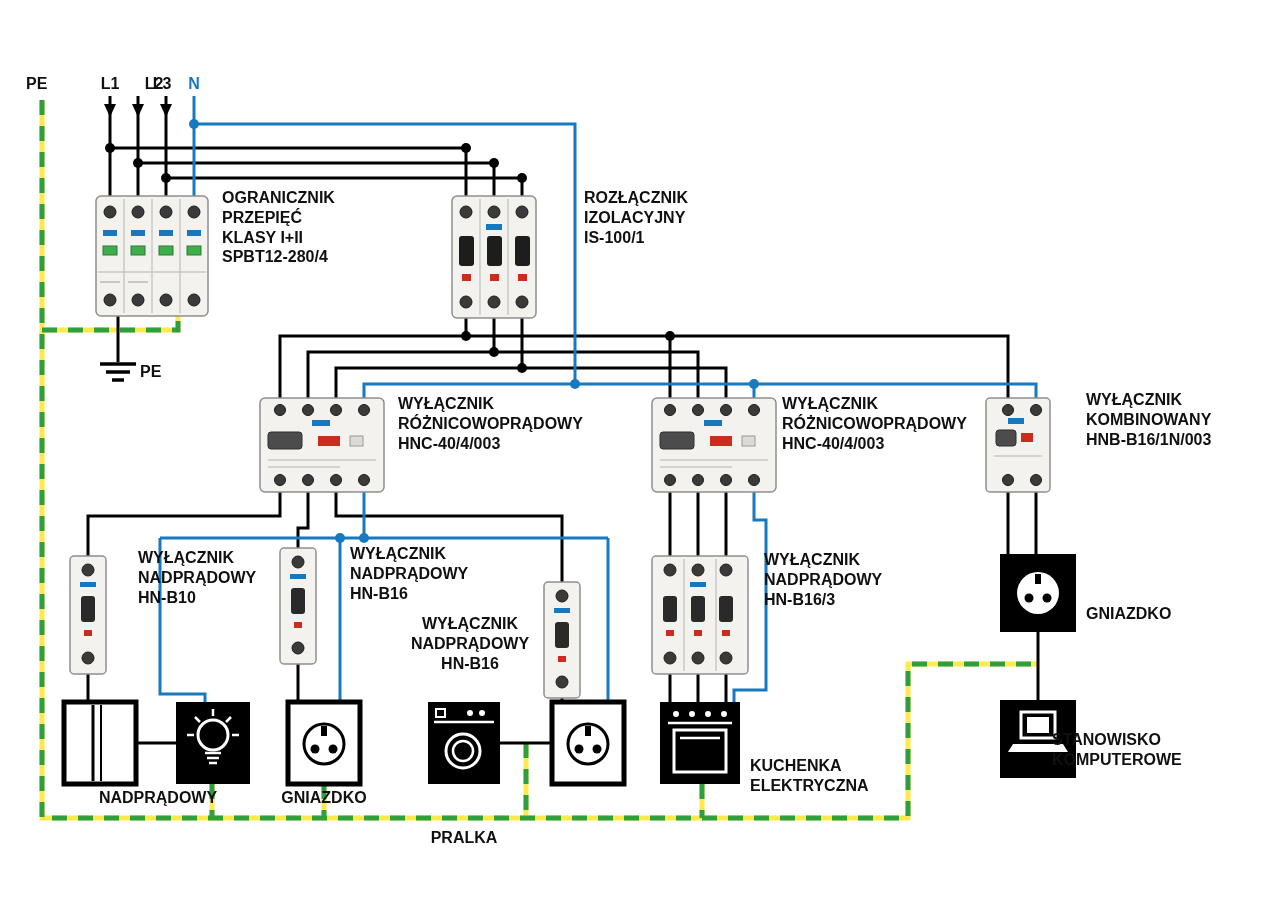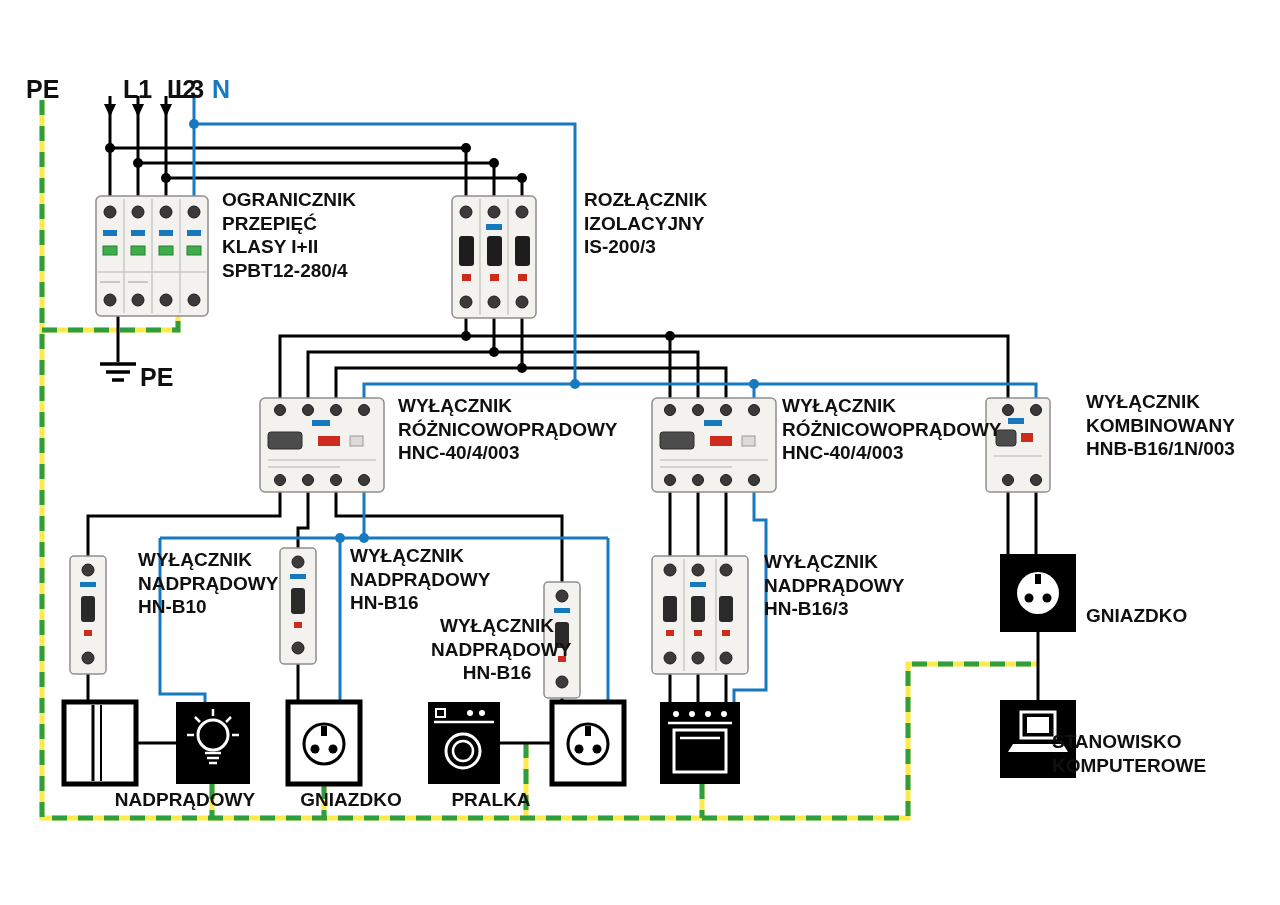--- a/index.html
+++ b/index.html
@@ -2,25 +2,25 @@
 <html><head>
 <meta charset="utf-8">
 <style>
   html,body{margin:0;padding:0;background:#ffffff;}
   .stage{
     position:relative;width:1280px;height:905px;background:#ffffff;
     font-family:"Liberation Sans",sans-serif;overflow:hidden;
   }
   .stage svg{position:absolute;left:0;top:0;}
   .lbl{
-    position:absolute;font-weight:bold;font-size:19px;line-height:1.24;
+    position:absolute;font-weight:bold;font-size:16px;line-height:1.24;
     color:#101010;white-space:pre-line;letter-spacing:0;
   }
-  .lbl.center{text-align:center;margin-left:27px;}
-  .lbl.top{font-size:25px;}
+  .lbl.center{text-align:center;}
+  .lbl.top{font-size:16px;}
   .lbl.blue{color:#1779c0;}
 </style>
 </head>
 <body>
 
 <div class="stage">
 
 <svg width="1280" height="905" viewBox="0 0 1280 905">
 
   <g>
@@ -316,21 +316,21 @@
 <div class="lbl top center" style="left:148px;top:74px;width:28px">L3</div>
 <div class="lbl top center blue" style="left:182px;top:74px;width:24px">N</div>
 
 <div class="lbl" style="left:222px;top:188px">OGRANICZNIK
 PRZEPIĘĆ
 KLASY I+II
 SPBT12-280/4</div>
 <div class="lbl top" style="left:140px;top:362px">PE</div>
 <div class="lbl" style="left:584px;top:188px">ROZŁĄCZNIK
 IZOLACYJNY
-IS-200/3</div>
+IS-100/1</div>
 
 <div class="lbl" style="left:398px;top:394px">WYŁĄCZNIK
 RÓŻNICOWOPRĄDOWY
 HNC-40/4/003</div>
 <div class="lbl" style="left:782px;top:394px">WYŁĄCZNIK
 RÓŻNICOWOPRĄDOWY
 HNC-40/4/003</div>
 <div class="lbl" style="left:1086px;top:390px">WYŁĄCZNIK
 KOMBINOWANY
 HNB-B16/1N/003</div>
@@ -343,18 +343,20 @@
 HN-B16</div>
 <div class="lbl center" style="left:404px;top:614px;width:132px">WYŁĄCZNIK
 NADPRĄDOWY
 HN-B16</div>
 <div class="lbl" style="left:764px;top:550px">WYŁĄCZNIK
 NADPRĄDOWY
 HN-B16/3</div>
 
 <div class="lbl center" style="left:60px;top:788px;width:196px">NADPRĄDOWY</div>
 <div class="lbl center" style="left:264px;top:788px;width:120px">GNIAZDKO</div>
-<div class="lbl center" style="left:414px;top:788px;width:100px">PRALKA</div>
+<div class="lbl center" style="left:414px;top:828px;width:100px">PRALKA</div>
+<div class="lbl" style="left:750px;top:756px">KUCHENKA
+ELEKTRYCZNA</div>
 <div class="lbl" style="left:1086px;top:604px">GNIAZDKO</div>
 <div class="lbl" style="left:1052px;top:730px">STANOWISKO
 KOMPUTEROWE</div>
 
 </div>
 
 </body></html>

